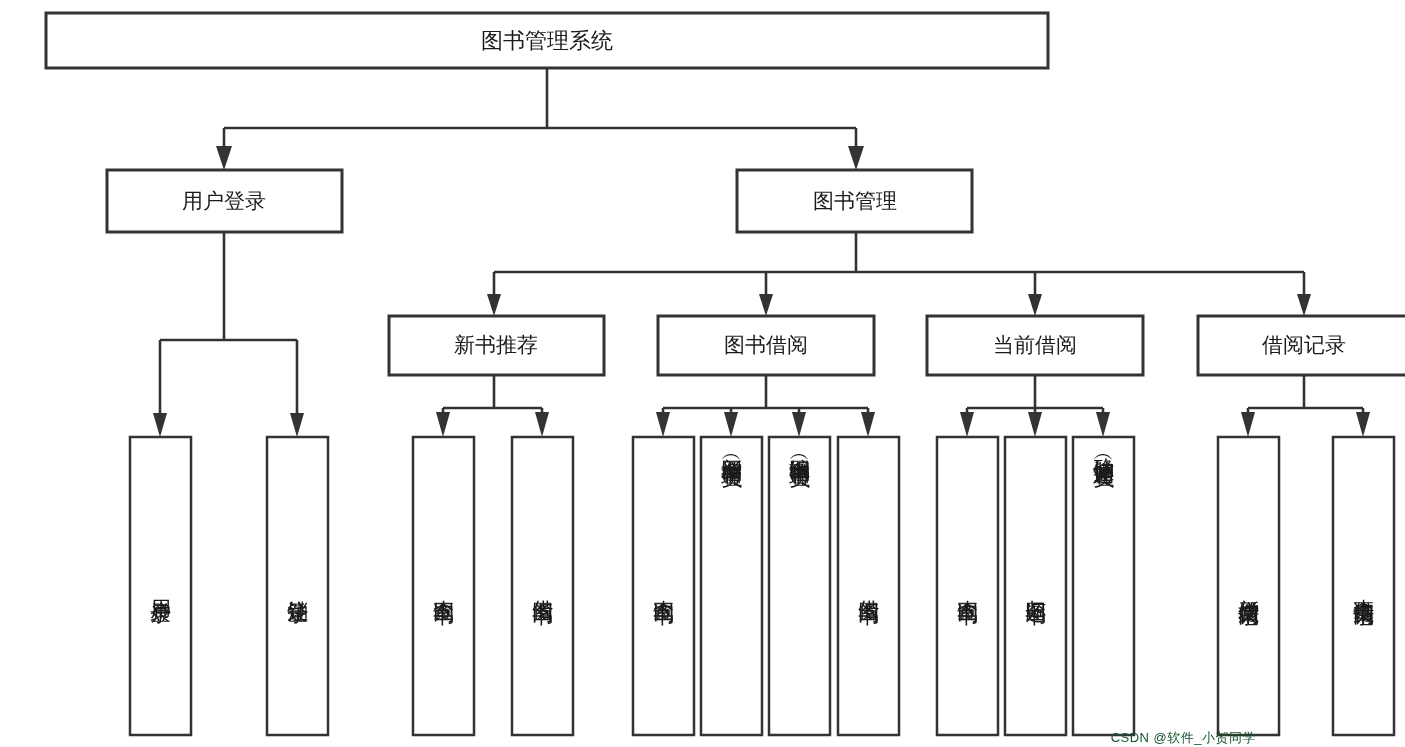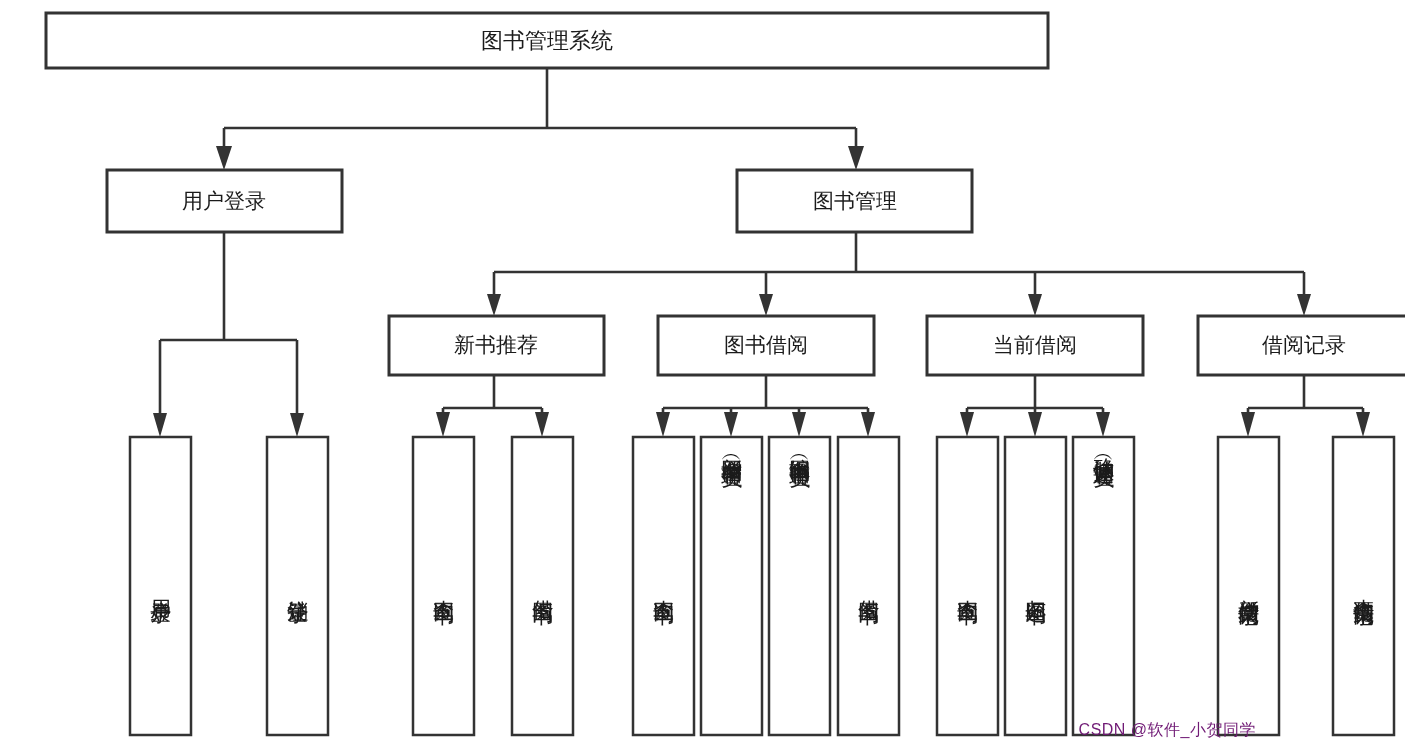--- a/index.html
+++ b/index.html
@@ -71,24 +71,24 @@
     font-size: 21px;
     line-height: 1.06;
     letter-spacing: 1.5px;
     color: #1b1b1b;
     white-space: nowrap;
     text-align: center;
   }
   .watermark {
     position: absolute;
     right: 8px;
-    bottom: 6px;
-    font-family: "Liberation Sans", "DejaVu Sans", sans-serif;
-    font-size: 16px;
-    color: #701a75;
+    bottom: 0;
+    font-family: "Liberation Sans", "DejaVu Sans", sans-serif;
+    font-size: 13px;
+    color: #14532d;
     letter-spacing: 0.5px;
     white-space: nowrap;
   }
 </style>
 </head>
 <body>
 
 <div id="diagram-root">
 
   <svg class="flowchart" viewBox="0 0 1405 747" xmlns="http://www.w3.org/2000/svg">

